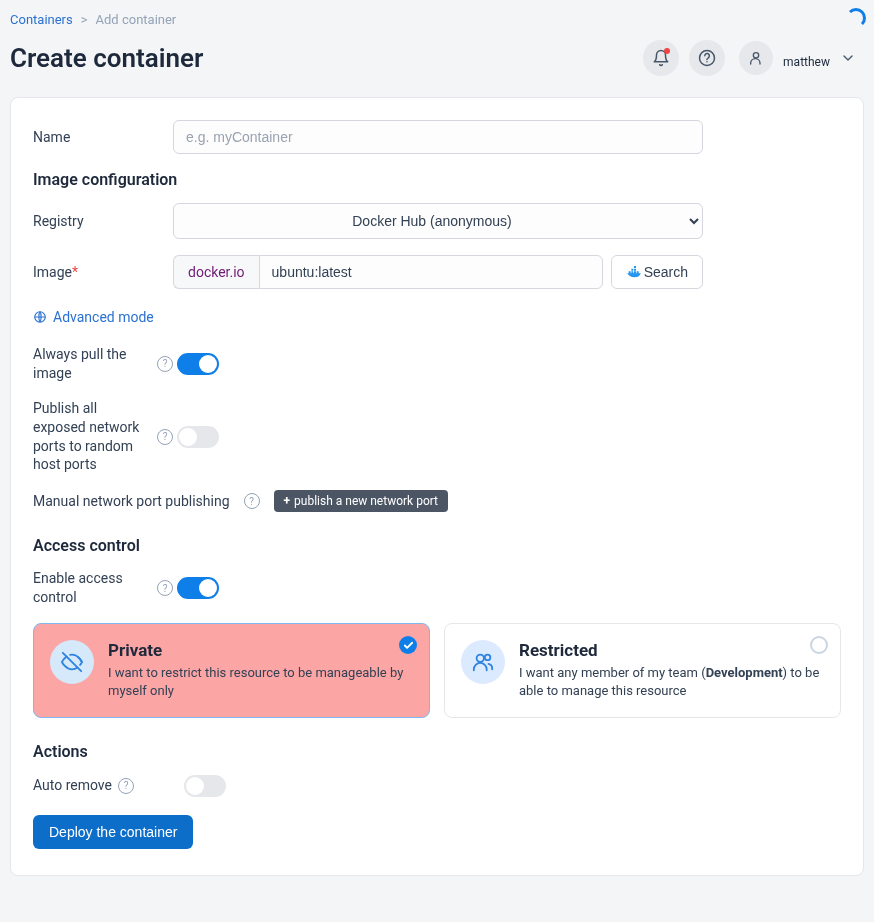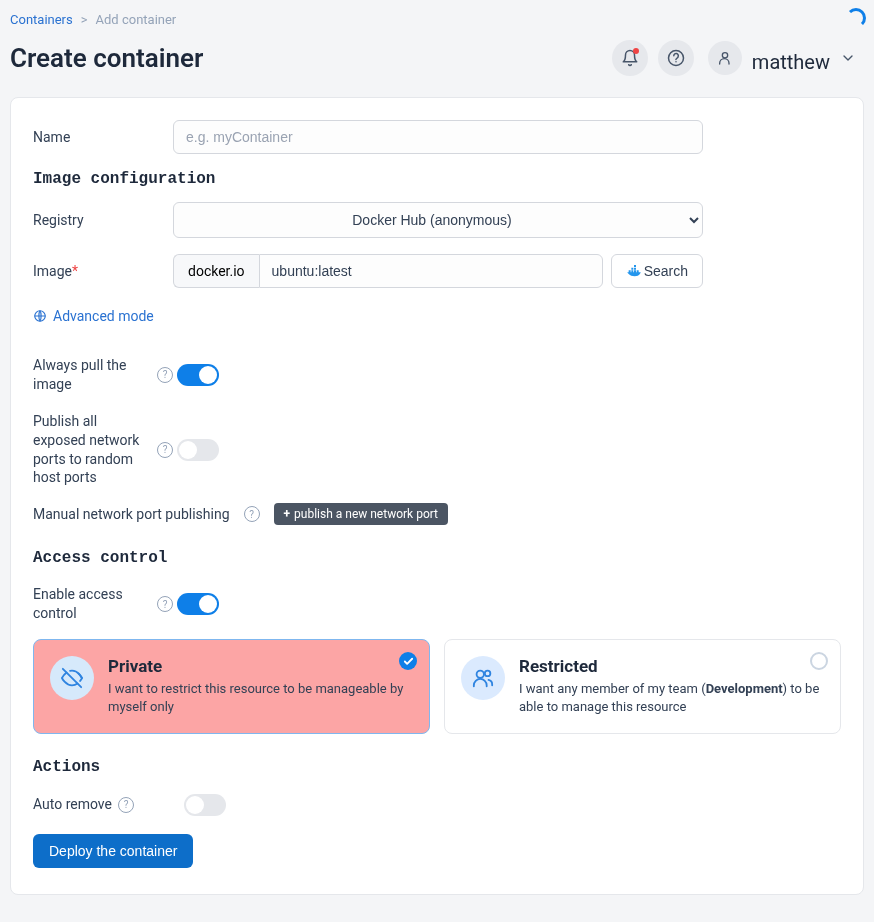--- a/index.html
+++ b/index.html
@@ -47,21 +47,21 @@
     position:relative;cursor:pointer;
   }
   .iconbtn .dot{
     position:absolute;top:8px;right:9px;width:6px;height:6px;border-radius:50%;
     background:#ef4444;
   }
   .userbtn{
     display:flex;align-items:center;gap:10px;cursor:pointer;
     padding:4px 6px 4px 4px;border-radius:6px;
   }
-  .userbtn .name{font-size:20px;color:var(--heading);margin-top:7px;}
+  .userbtn .name{font-size:12px;color:var(--heading);margin-top:7px;}
   .spinner{
     position:absolute;top:8px;right:8px;width:20px;height:20px;
     border:3px solid transparent;border-top-color:#0e7fe8;border-right-color:#0e7fe8;
     border-radius:50%;
   }
   
   .panel{
     margin:0 10px 10px 10px;
     background:var(--panel);
     border:1px solid var(--border);
@@ -79,41 +79,41 @@
   }
   input[type=text]::placeholder{color:#9aa3b2;}
   select{
     width:100%;padding:8px 12px;border:1px solid var(--input-border);
     border-radius:6px;background:#fdfdfd;font-size:14px;color:var(--text);
     text-align:center;
   }
   .input-group{display:flex;flex:1;}
   .input-group .prefix{
     padding:2px 14px;border:1px solid var(--input-border);border-right:none;
-    border-radius:6px 0 0 6px;background:#f7f8fa;color:#000000;display:flex;align-items:center;
+    border-radius:6px 0 0 6px;background:#f7f8fa;color:#701a75;display:flex;align-items:center;
   }
   .input-group input{border-radius:0 6px 6px 0;}
   .btn-outline{
     display:inline-flex;align-items:center;gap:2px;
     padding:8px 14px;border:1px solid var(--input-border);border-radius:6px;
     background:#fff;color:var(--text);cursor:pointer;font-size:14px;
   }
   .btn-outline svg{width:16px;height:16px;}
   h2.section{
-    margin:24px 0 14px 0;font-size:16px;font-weight:600;color:var(--heading);font-family:Liberation Mono, monospace;
+    margin:24px 0 14px 0;font-size:16px;font-weight:600;color:var(--heading);
   }
   h2.section.first{margin-top:14px;}
   
   .adv-link{
     display:inline-flex;align-items:center;gap:6px;
     color:var(--link);font-size:14px;cursor:pointer;margin:4px 0 14px 0;justify-content:center;
   }
   .adv-link svg{width:14px;height:14px;}
   
-  .togrow{display:flex;align-items:center;margin:18px 0 16px 0;}
+  .togrow{display:flex;align-items:center;margin:6px 0 16px 0;}
   .togrow .label{width:120px;flex:0 0 120px;color:var(--text);font-size:14px;line-height:1.35;}
   .togrow .help{width:24px;display:flex;justify-content:center;color:#94a3b8;}
   .help-i{
     width:16px;height:16px;border:1px solid #94a3b8;border-radius:50%;
     display:inline-flex;align-items:center;justify-content:center;
     font-size:10px;color:#94a3b8;cursor:help;
   }
   .toggle{
     width:42px;height:22px;border-radius:11px;background:var(--toggle-off);
     position:relative;cursor:pointer;transition:background .15s;

